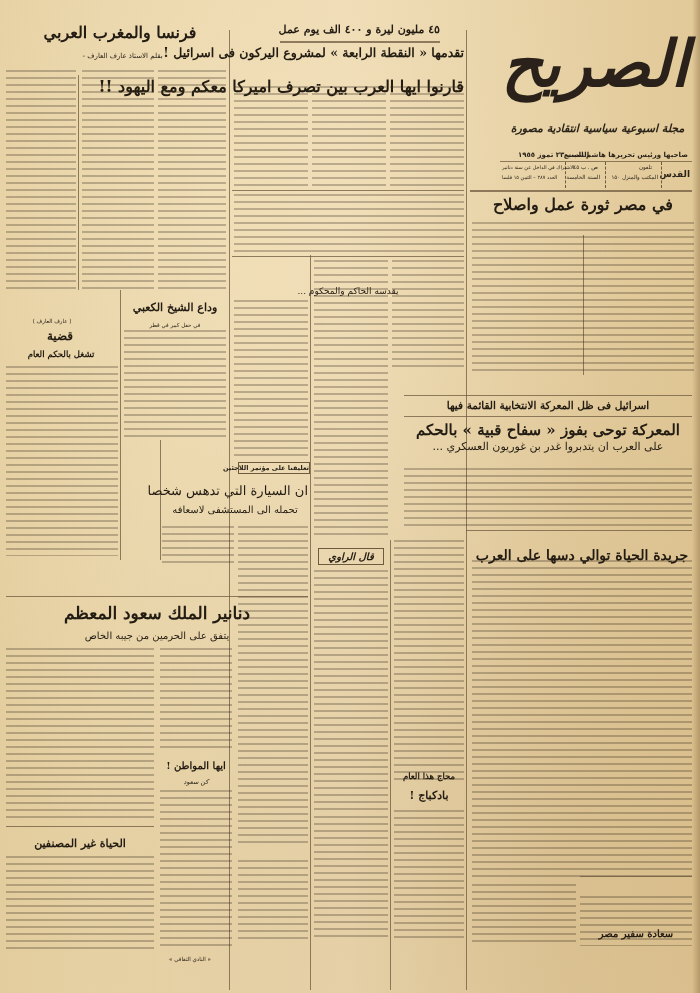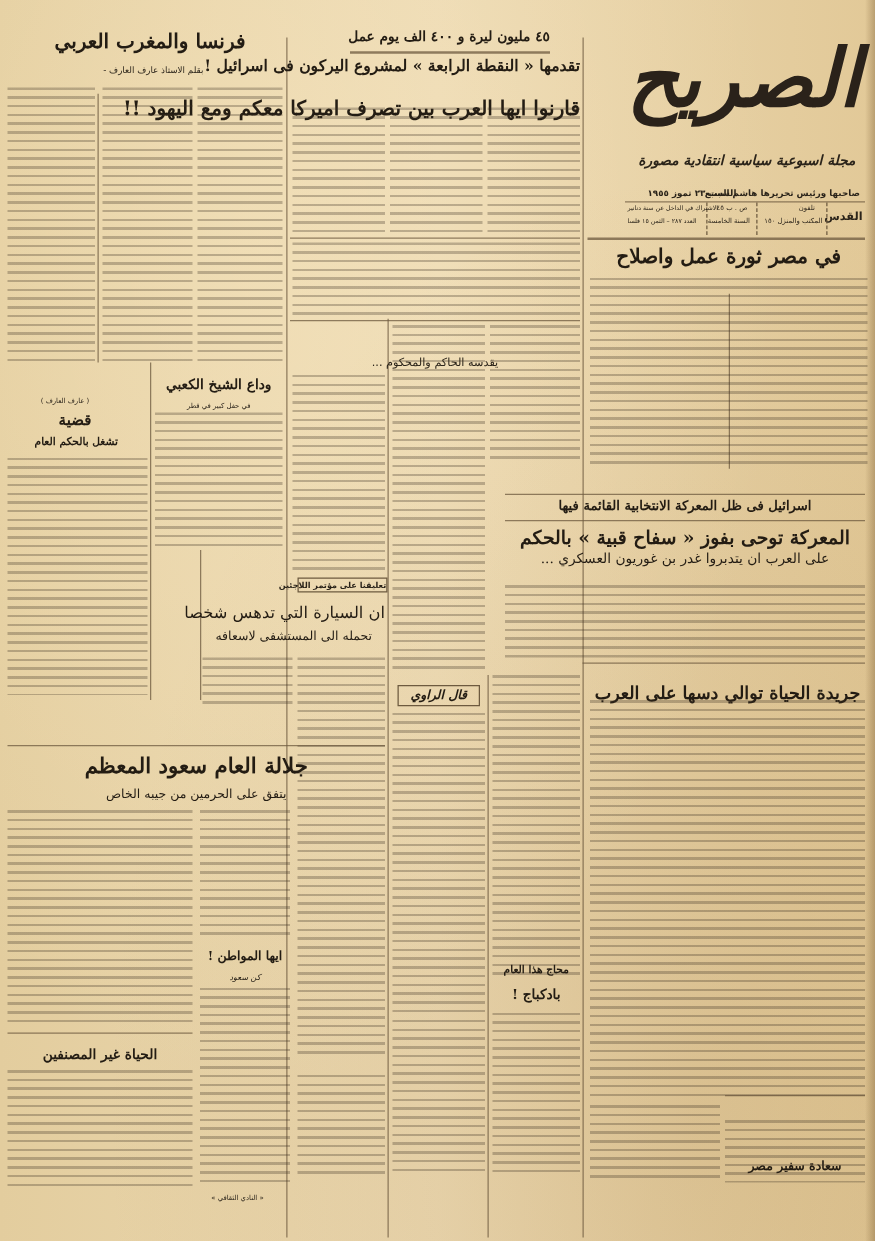--- a/index.html
+++ b/index.html
@@ -131,21 +131,21 @@
   <div class="abs hl boxed" style="left:318px; top:548px; width:64px; font-size:10px; font-style:italic; padding:2px 0;">قال الراوي</div>
   <div class="abs body-text" style="left:314px; top:570px; width:74px; height:240px; background:repeating-linear-gradient(180deg, rgba(60,48,34,0.35) 0 2px, transparent 2px 7px);"></div>
   <div class="abs body-text" style="left:394px; top:540px; width:70px; height:240px; background:repeating-linear-gradient(180deg, rgba(60,48,34,0.35) 0 2px, transparent 2px 7px);"></div>
 
   <div class="abs hl" style="left:394px; top:772px; width:70px; font-size:8.5px;">محاج هذا العام</div>
   <div class="abs hl" style="left:394px; top:790px; width:70px; font-size:11px;">بادكباج !</div>
   <div class="abs body-text" style="left:394px; top:810px; width:70px; height:130px; background:repeating-linear-gradient(180deg, rgba(60,48,34,0.35) 0 2px, transparent 2px 7px);"></div>
   <div class="abs body-text" style="left:314px; top:816px; width:74px; height:124px; background:repeating-linear-gradient(180deg, rgba(60,48,34,0.35) 0 2px, transparent 2px 7px);"></div>
 
   <div class="hrule" style="left:6px; top:596px; width:302px;"></div>
-  <div class="abs hl" style="left:6px; top:604px; width:302px; font-size:17px;">جلالة العام سعود المعظم</div>
+  <div class="abs hl" style="left:6px; top:604px; width:302px; font-size:17px;">دنانير الملك سعود المعظم</div>
   <div class="abs hl" style="left:6px; top:630px; width:302px; font-size:10px; font-weight:normal;">يتفق على الحرمين من جيبه الخاص</div>
   <div class="abs body-text" style="left:6px; top:648px; width:148px; height:170px; background:repeating-linear-gradient(180deg, rgba(60,48,34,0.35) 0 2px, transparent 2px 7px);"></div>
   <div class="abs body-text" style="left:160px; top:648px; width:72px; height:100px; background:repeating-linear-gradient(180deg, rgba(60,48,34,0.35) 0 2px, transparent 2px 7px);"></div>
 
   <div class="abs hl" style="left:160px; top:760px; width:72px; font-size:10px;">ايها المواطن !</div>
   <div class="abs sub" style="left:160px; top:778px; width:72px; font-size:6.5px; font-style:italic;">كن سعود</div>
   <div class="abs body-text" style="left:160px; top:790px; width:72px; height:160px; background:repeating-linear-gradient(180deg, rgba(60,48,34,0.35) 0 2px, transparent 2px 7px);"></div>
   <div class="abs body-text" style="left:238px; top:860px; width:70px; height:84px; background:repeating-linear-gradient(180deg, rgba(60,48,34,0.35) 0 2px, transparent 2px 7px);"></div>
 
   <div class="hrule" style="left:6px; top:826px; width:148px;"></div>

